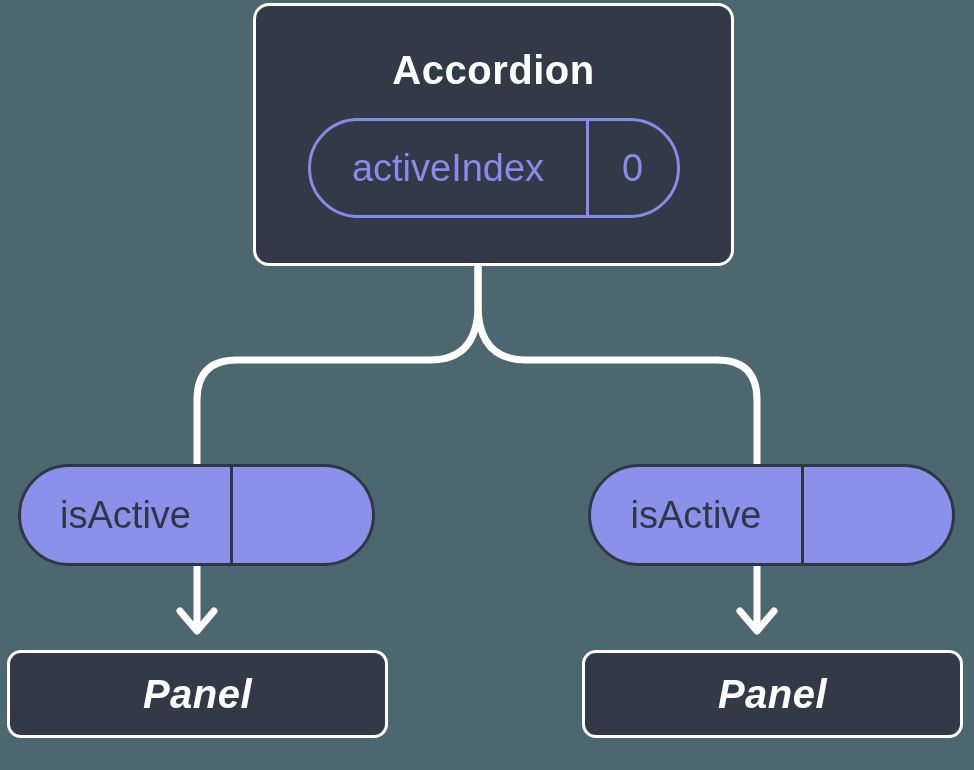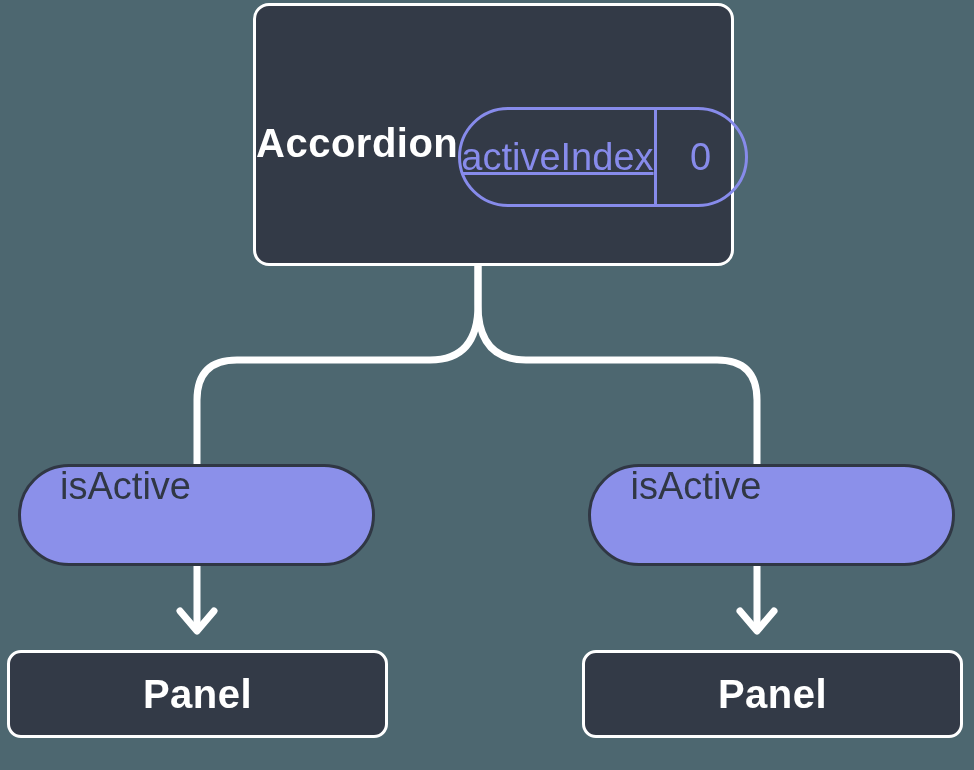--- a/index.html
+++ b/index.html
@@ -50,21 +50,21 @@
     line-height: 1;
     color: var(--text-light);
     letter-spacing: 0.5px;
   }
 
   .accordion {
     left: 253px; top: 3px;
     width: 481px; height: 263px;
     border-radius: 16px;
     display: flex;
-    flex-direction: row;
+    flex-direction: column;
     align-items: center;
     padding-top: 44px;
   }
   .accordion .node-title { margin-bottom: 28px; }
 
   .pill {
     display: flex;
     align-items: stretch;
     font-size: 38px;
     line-height: 1;
@@ -77,49 +77,49 @@
   }
   .pill .pill-divider { width: 3px; }
 
   .pill.outline {
     width: 372px; height: 100px;
     border: 3px solid var(--pill-outline);
     border-radius: 50px;
     color: var(--pill-outline);
     background: transparent;
   }
-  .pill.outline .pill-key { flex: 1 1 auto; text-decoration: underline; }
+  .pill.outline .pill-key { flex: 1 1 auto; }
   .pill.outline .pill-divider { background: var(--pill-outline); }
   .pill.outline .pill-val { width: 88px; }
 
   .pill.filled {
     position: absolute;
     background: var(--pill-fill);
     border: 3px solid var(--pill-text-dark);
     border-radius: 51px;
     color: var(--pill-text-dark);
     top: 464px;
     height: 102px;
-    flex-direction: column;
   }
   .pill.filled .pill-divider { background: var(--pill-text-dark); }
   .pill.filled .pill-val { flex: 1 1 auto; }
 
   .pill-left { left: 18px; width: 357px; }
   .pill-left .pill-key { width: 209px; }
   .pill-right { left: 588px; width: 367px; }
   .pill-right .pill-key { width: 210px; }
 
   .panel {
     top: 650px;
     width: 381px; height: 88px;
     border-radius: 14px;
     display: flex;
     align-items: center;
     justify-content: center;
+    font-style: italic;
   }
   .panel-left { left: 7px; }
   .panel-right { left: 582px; }
 </style>
 </head>
 <body>
 
 <div class="canvas">
 
   <svg class="connectors" viewBox="0 0 974 770" xmlns="http://www.w3.org/2000/svg" aria-hidden="true">

